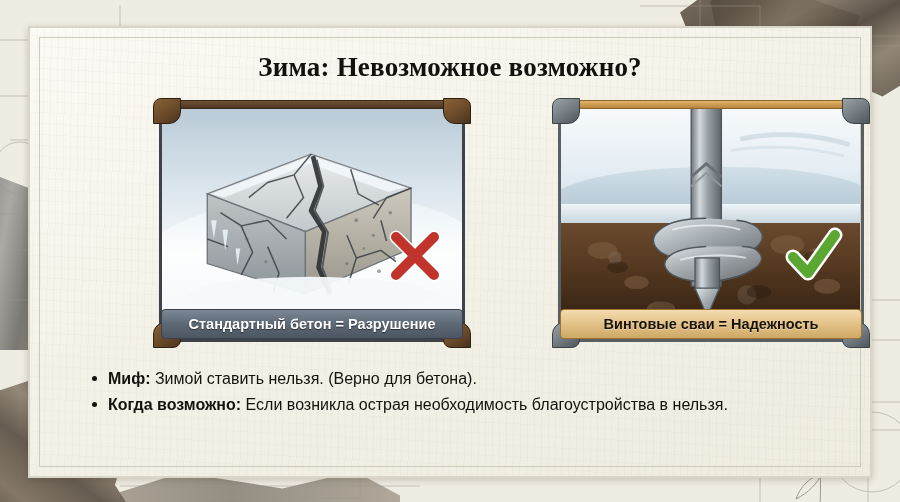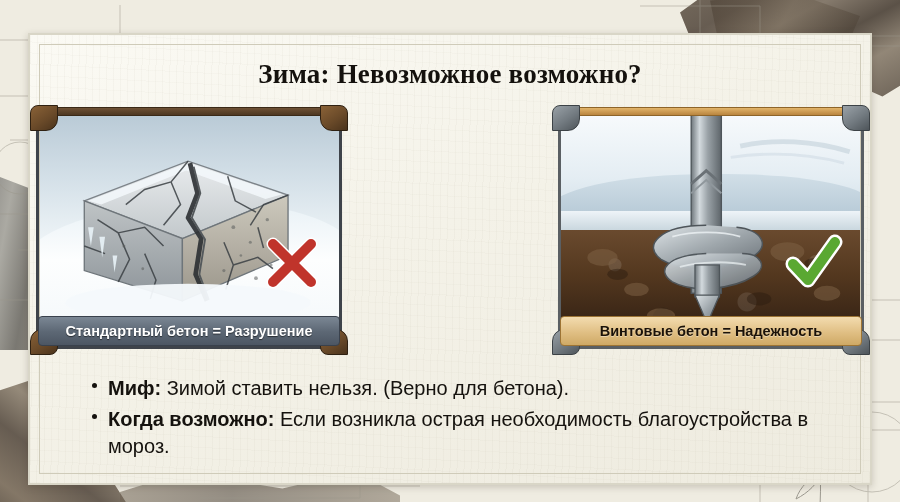--- a/index.html
+++ b/index.html
@@ -67,21 +67,21 @@
     position: absolute;
     right: 2px; bottom: -6px;
     width: 150px; height: 185px;
     pointer-events: none;
     opacity: .85;
   }
 
   
   .panel {
     position: absolute;
-    left: 28px; top: 33px;
+    left: 28px; top: 26px;
     width: 844px; height: 452px;
     background:
       linear-gradient(158deg, #fbfaf4 0%, #f4f2e8 45%, #eeebdf 100%);
     border: 2px solid #d9d6c7;
     box-shadow: 0 2px 7px rgba(60,52,38,.22);
   }
   .panel:after {
     content: "";
     position: absolute;
     left: 9px; top: 9px; right: 9px; bottom: 9px;
@@ -106,22 +106,22 @@
     font-weight: 700;
     color: #14110d;
     letter-spacing: .2px;
   }
 
   
   .cards {
     position: absolute;
     left: 0; right: 0; top: 70px;
     display: flex;
-    justify-content: space-between;
-    gap: 60px;
+    justify-content: flex-end;
+    gap: 81px;
   }
   .card {
     position: relative;
     width: 318px; height: 250px;
     padding: 6px;
   }
   .card-inner {
     position: relative;
     width: 100%; height: 100%;
     overflow: hidden;
@@ -232,21 +232,21 @@
     background: linear-gradient(180deg, #f3dcaf 0%, #e0bf84 55%, #cfa965 100%);
     color: #1b1208;
     border: 1.5px solid #9d7434;
     text-shadow: 0 1px 0 rgba(255,255,255,.4);
   }
 
   
   .bullets {
     position: absolute;
     left: 58px; right: 36px; top: 340px;
-    font-size: 20px;
+    font-size: 16px;
     line-height: 1.36;
     color: #15120e;
   }
   .bullet {
     position: relative;
     padding-left: 20px;
     margin-bottom: 4px;
   }
   .bullet .dot {
     position: absolute;
@@ -479,30 +479,30 @@
             </svg>
           </div>
         </div>
 
         <div class="frame-bar"></div>
         <div class="corner tl"></div>
         <div class="corner tr"></div>
         <div class="corner bl"></div>
         <div class="corner br"></div>
 
-        <div class="caption">Винтовые бетон = Надежность</div>
+        <div class="caption">Винтовые сваи = Надежность</div>
       </div>
     </div>
 
     <div class="bullets">
       <div class="bullet">
         <span class="dot"></span>
         <b>Миф:</b>
         <span>Зимой ставить нельзя. (Верно для бетона).</span>
       </div>
       <div class="bullet">
         <span class="dot"></span>
         <b>Когда возможно:</b>
-        <span>Если возникла острая необходимость благоустройства в мороз.</span>
+        <span>Если возникла острая необходимость благоустройства в нельзя.</span>
       </div>
     </div>
   </div>
 </div>
 
 </body></html>

